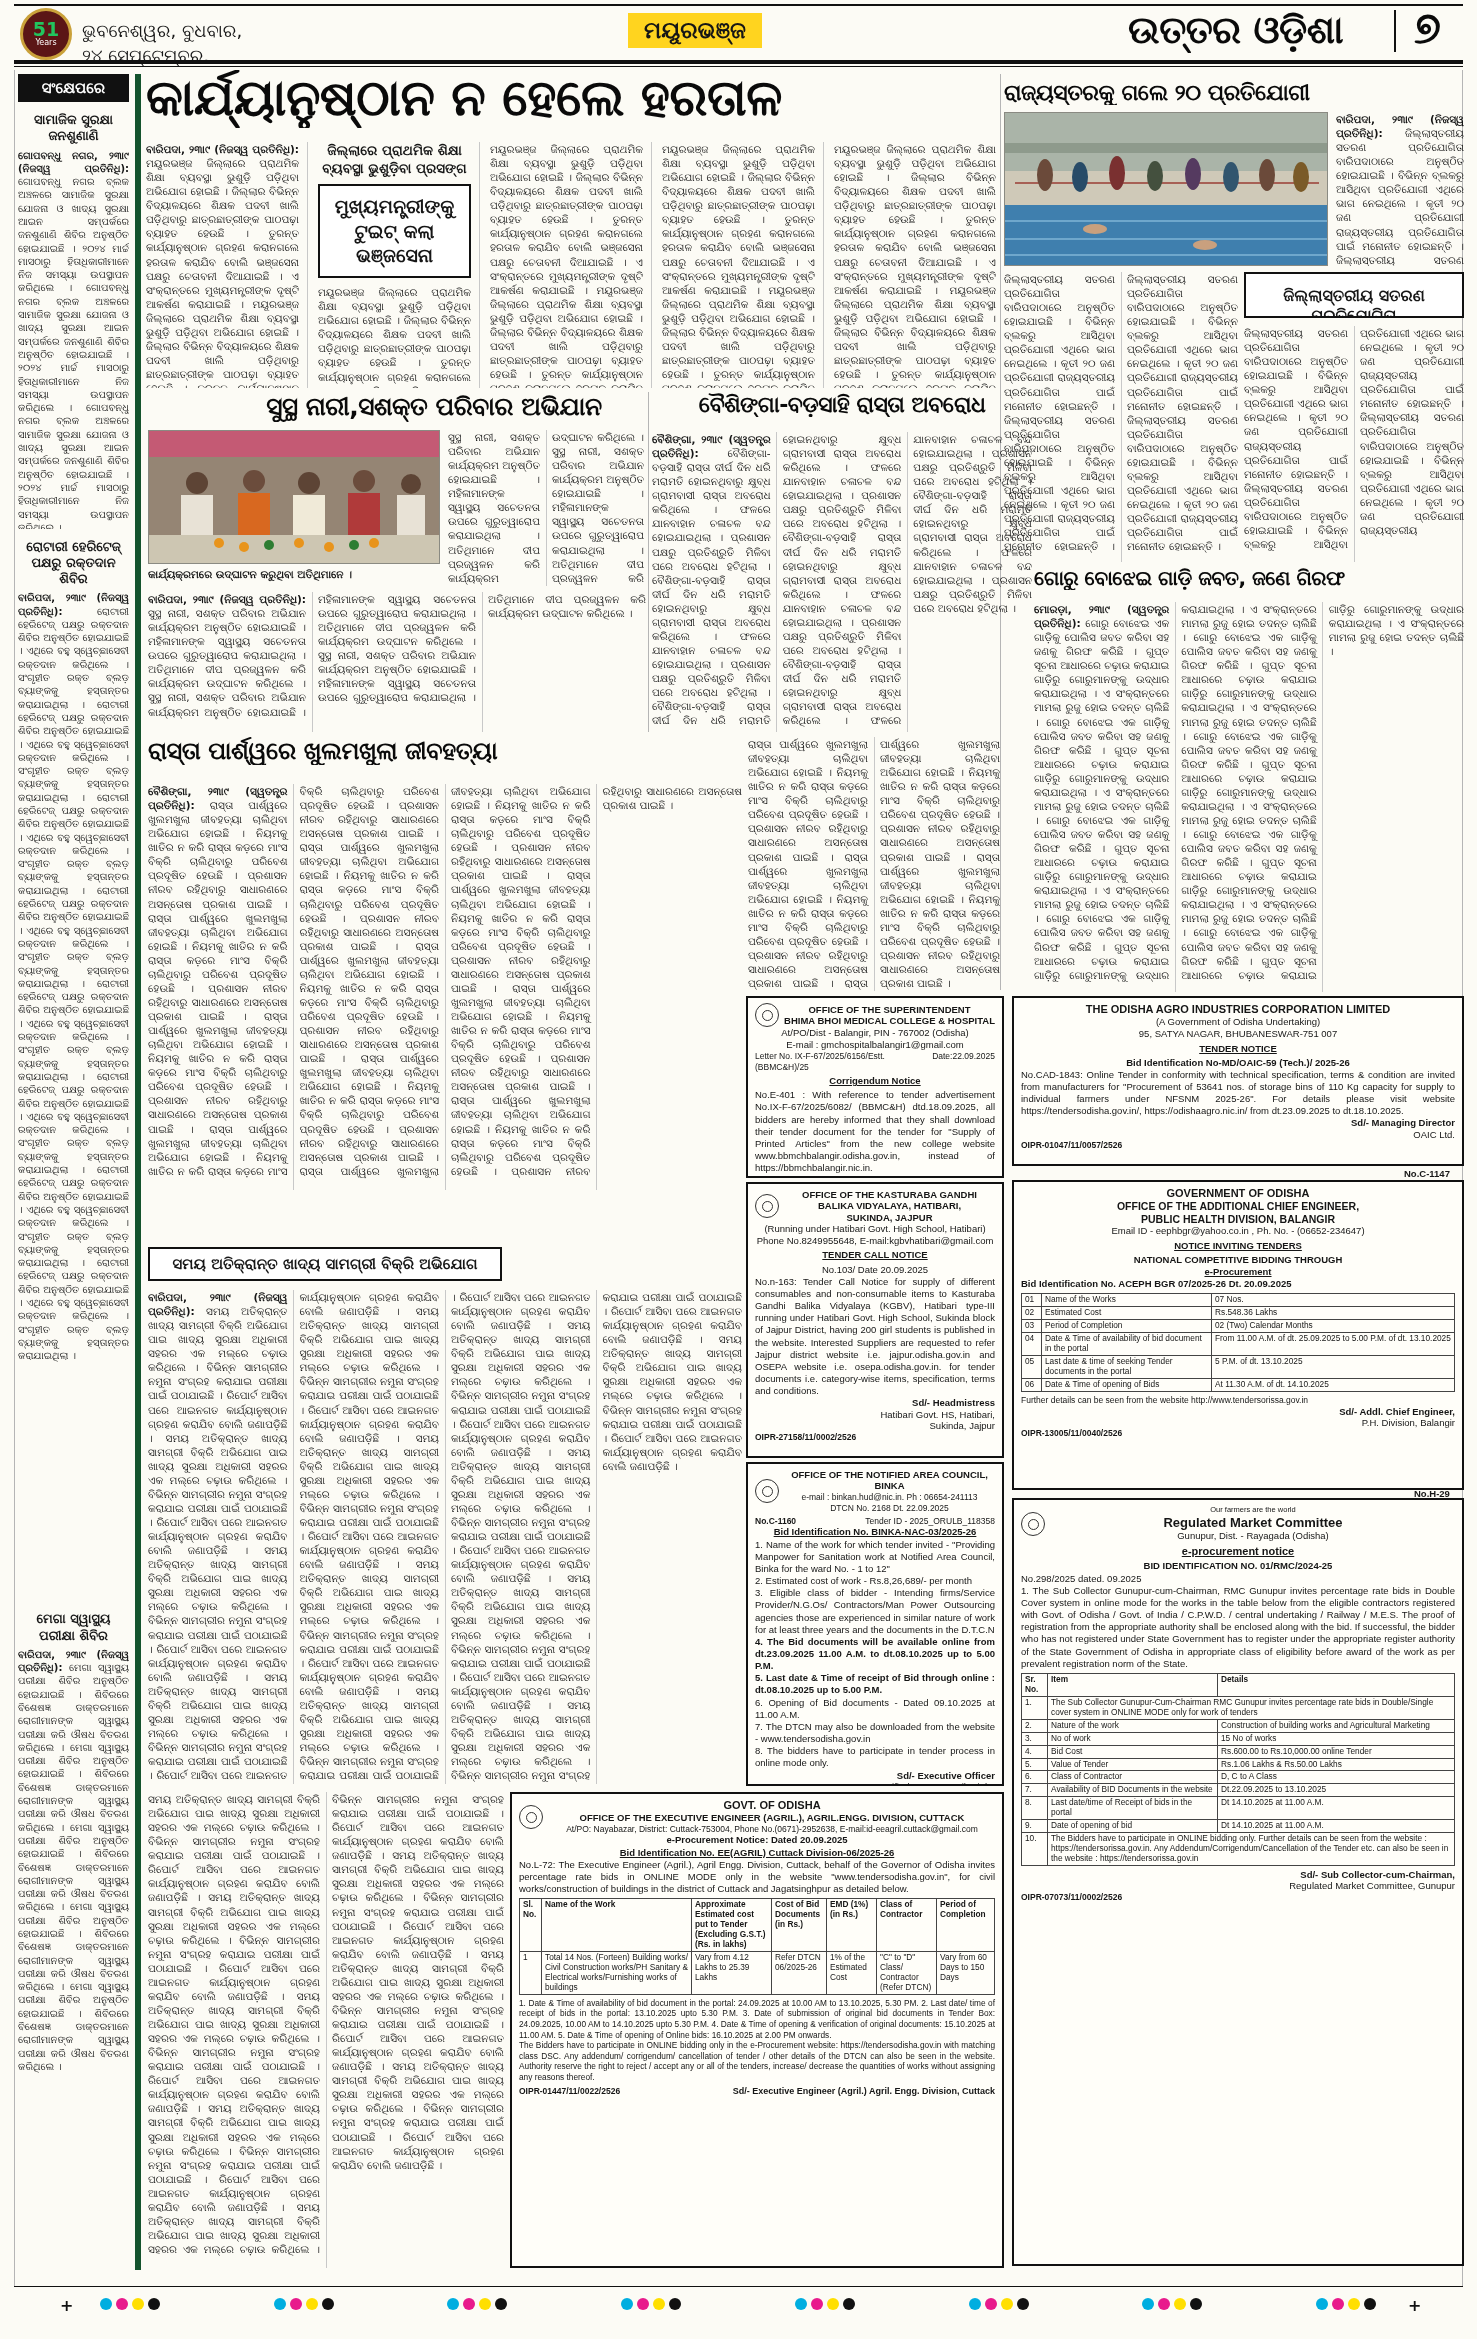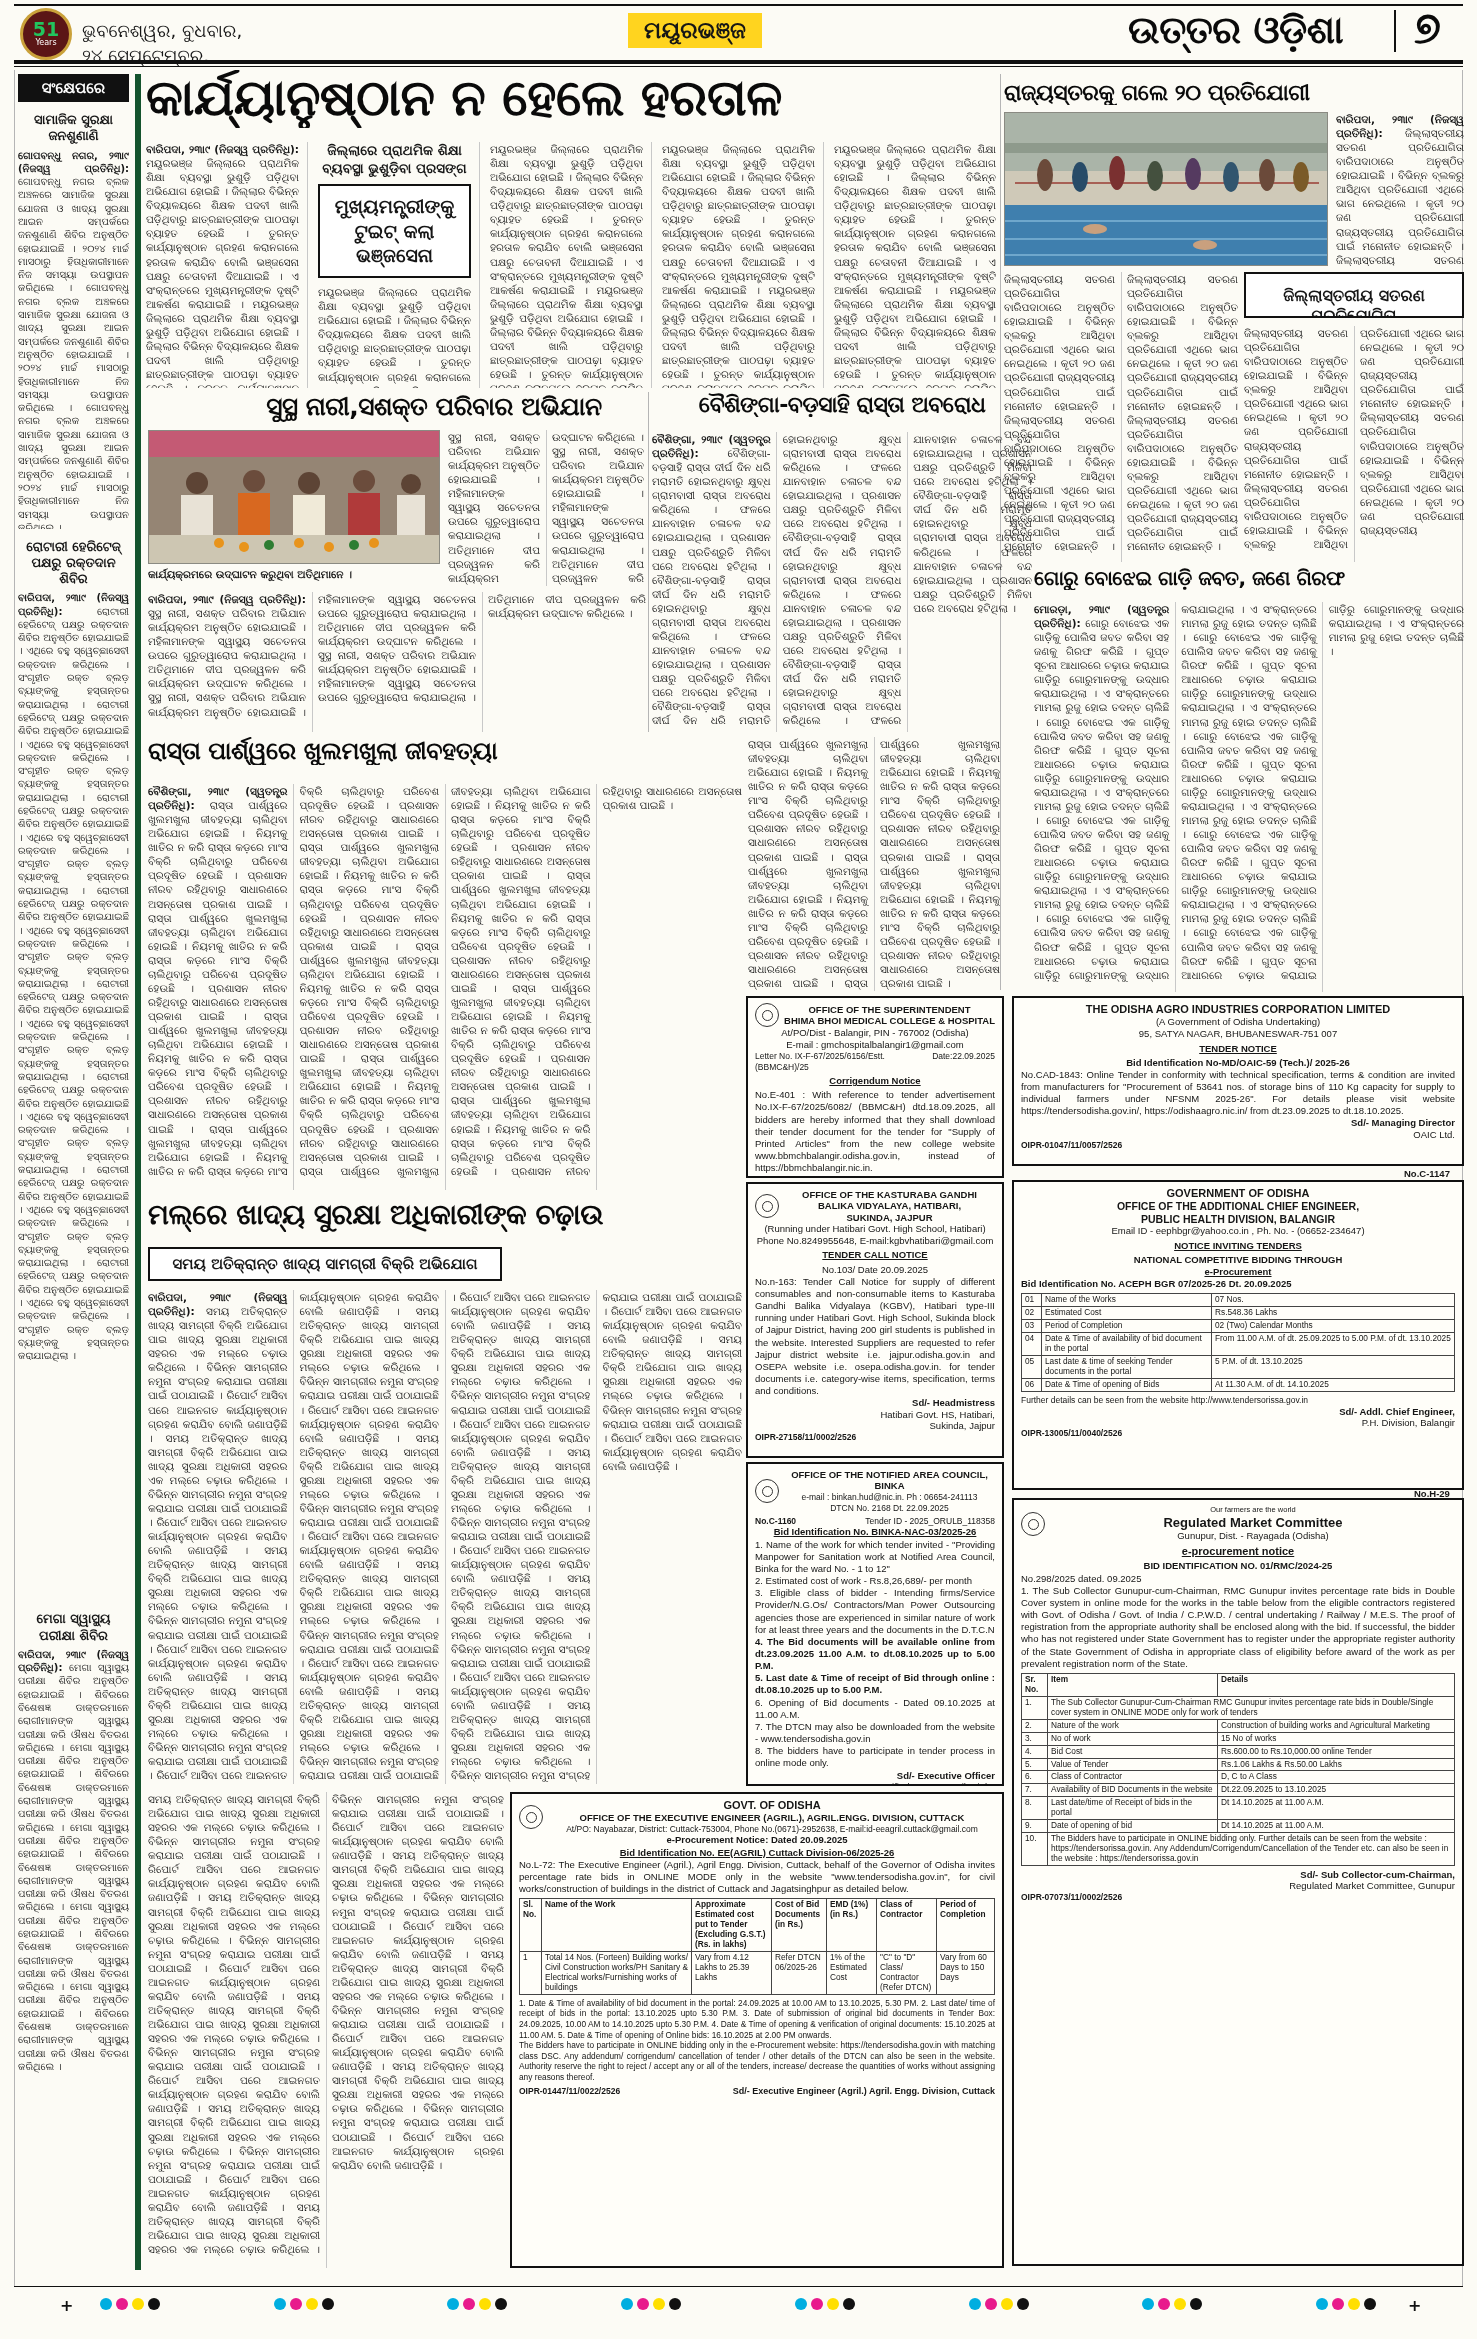--- a/index.html
+++ b/index.html
@@ -202,21 +202,20 @@
     <span>ଗୋରୁ ବୋଝେଇ ଏକ ଗାଡ଼ିକୁ ପୋଲିସ ଜବତ କରିବା ସହ ଜଣକୁ ଗିରଫ କରିଛି । ଗୁପ୍ତ ସୂଚନା ଆଧାରରେ ଚଢ଼ାଉ କରାଯାଇ ଗାଡ଼ିରୁ ଗୋରୁମାନଙ୍କୁ ଉଦ୍ଧାର କରାଯାଇଥିଲା । ଏ ସଂକ୍ରାନ୍ତରେ ମାମଲା ରୁଜୁ ହୋଇ ତଦନ୍ତ ଚାଲିଛି । ଗୋରୁ ବୋଝେଇ ଏକ ଗାଡ଼ିକୁ ପୋଲିସ ଜବତ କରିବା ସହ ଜଣକୁ ଗିରଫ କରିଛି । ଗୁପ୍ତ ସୂଚନା ଆଧାରରେ ଚଢ଼ାଉ କରାଯାଇ ଗାଡ଼ିରୁ ଗୋରୁମାନଙ୍କୁ ଉଦ୍ଧାର କରାଯାଇଥିଲା । ଏ ସଂକ୍ରାନ୍ତରେ ମାମଲା ରୁଜୁ ହୋଇ ତଦନ୍ତ ଚାଲିଛି । ଗୋରୁ ବୋଝେଇ ଏକ ଗାଡ଼ିକୁ ପୋଲିସ ଜବତ କରିବା ସହ ଜଣକୁ ଗିରଫ କରିଛି । ଗୁପ୍ତ ସୂଚନା ଆଧାରରେ ଚଢ଼ାଉ କରାଯାଇ ଗାଡ଼ିରୁ ଗୋରୁମାନଙ୍କୁ ଉଦ୍ଧାର କରାଯାଇଥିଲା । ଏ ସଂକ୍ରାନ୍ତରେ ମାମଲା ରୁଜୁ ହୋଇ ତଦନ୍ତ ଚାଲିଛି । ଗୋରୁ ବୋଝେଇ ଏକ ଗାଡ଼ିକୁ ପୋଲିସ ଜବତ କରିବା ସହ ଜଣକୁ ଗିରଫ କରିଛି । ଗୁପ୍ତ ସୂଚନା ଆଧାରରେ ଚଢ଼ାଉ କରାଯାଇ ଗାଡ଼ିରୁ ଗୋରୁମାନଙ୍କୁ ଉଦ୍ଧାର କରାଯାଇଥିଲା । ଏ ସଂକ୍ରାନ୍ତରେ ମାମଲା ରୁଜୁ ହୋଇ ତଦନ୍ତ ଚାଲିଛି । ଗୋରୁ ବୋଝେଇ ଏକ ଗାଡ଼ିକୁ ପୋଲିସ ଜବତ କରିବା ସହ ଜଣକୁ ଗିରଫ କରିଛି । ଗୁପ୍ତ ସୂଚନା ଆଧାରରେ ଚଢ଼ାଉ କରାଯାଇ ଗାଡ଼ିରୁ ଗୋରୁମାନଙ୍କୁ ଉଦ୍ଧାର କରାଯାଇଥିଲା । ଏ ସଂକ୍ରାନ୍ତରେ ମାମଲା ରୁଜୁ ହୋଇ ତଦନ୍ତ ଚାଲିଛି । ଗୋରୁ ବୋଝେଇ ଏକ ଗାଡ଼ିକୁ ପୋଲିସ ଜବତ କରିବା ସହ ଜଣକୁ ଗିରଫ କରିଛି । ଗୁପ୍ତ ସୂଚନା ଆଧାରରେ ଚଢ଼ାଉ କରାଯାଇ ଗାଡ଼ିରୁ ଗୋରୁମାନଙ୍କୁ ଉଦ୍ଧାର କରାଯାଇଥିଲା । ଏ ସଂକ୍ରାନ୍ତରେ ମାମଲା ରୁଜୁ ହୋଇ ତଦନ୍ତ ଚାଲିଛି । ଗୋରୁ ବୋଝେଇ ଏକ ଗାଡ଼ିକୁ ପୋଲିସ ଜବତ କରିବା ସହ ଜଣକୁ ଗିରଫ କରିଛି । ଗୁପ୍ତ ସୂଚନା ଆଧାରରେ ଚଢ଼ାଉ କରାଯାଇ ଗାଡ଼ିରୁ ଗୋରୁମାନଙ୍କୁ ଉଦ୍ଧାର କରାଯାଇଥିଲା । ଏ ସଂକ୍ରାନ୍ତରେ ମାମଲା ରୁଜୁ ହୋଇ ତଦନ୍ତ ଚାଲିଛି । ଗୋରୁ ବୋଝେଇ ଏକ ଗାଡ଼ିକୁ ପୋଲିସ ଜବତ କରିବା ସହ ଜଣକୁ ଗିରଫ କରିଛି । ଗୁପ୍ତ ସୂଚନା ଆଧାରରେ ଚଢ଼ାଉ କରାଯାଇ ଗାଡ଼ିରୁ ଗୋରୁମାନଙ୍କୁ ଉଦ୍ଧାର କରାଯାଇଥିଲା । ଏ ସଂକ୍ରାନ୍ତରେ ମାମଲା ରୁଜୁ ହୋଇ ତଦନ୍ତ ଚାଲିଛି ।</span>
   </div>
 
   <div class="abs hl" style="left:148px;top:737px;width:380px;font-size:24px">ରାସ୍ତା ପାର୍ଶ୍ୱରେ ଖୁଲମଖୁଲା ଜୀବହତ୍ୟା</div>
   <div class="abs bodytxt cols4 colrule" style="left:148px;top:784px;width:594px;height:406px">
     <b class="dl">ବୈଶିଙ୍ଗା, ୨୩ା୯ (ସ୍ୱତନ୍ତ୍ର ପ୍ରତିନିଧି):</b>
     <span>ରାସ୍ତା ପାର୍ଶ୍ୱରେ ଖୁଲମଖୁଲା ଜୀବହତ୍ୟା ଚାଲିଥିବା ଅଭିଯୋଗ ହୋଇଛି । ନିୟମକୁ ଖାତିର ନ କରି ରାସ୍ତା କଡ଼ରେ ମାଂସ ବିକ୍ରି ଚାଲିଥିବାରୁ ପରିବେଶ ପ୍ରଦୂଷିତ ହେଉଛି । ପ୍ରଶାସନ ନୀରବ ରହିଥିବାରୁ ସାଧାରଣରେ ଅସନ୍ତୋଷ ପ୍ରକାଶ ପାଇଛି । ରାସ୍ତା ପାର୍ଶ୍ୱରେ ଖୁଲମଖୁଲା ଜୀବହତ୍ୟା ଚାଲିଥିବା ଅଭିଯୋଗ ହୋଇଛି । ନିୟମକୁ ଖାତିର ନ କରି ରାସ୍ତା କଡ଼ରେ ମାଂସ ବିକ୍ରି ଚାଲିଥିବାରୁ ପରିବେଶ ପ୍ରଦୂଷିତ ହେଉଛି । ପ୍ରଶାସନ ନୀରବ ରହିଥିବାରୁ ସାଧାରଣରେ ଅସନ୍ତୋଷ ପ୍ରକାଶ ପାଇଛି । ରାସ୍ତା ପାର୍ଶ୍ୱରେ ଖୁଲମଖୁଲା ଜୀବହତ୍ୟା ଚାଲିଥିବା ଅଭିଯୋଗ ହୋଇଛି । ନିୟମକୁ ଖାତିର ନ କରି ରାସ୍ତା କଡ଼ରେ ମାଂସ ବିକ୍ରି ଚାଲିଥିବାରୁ ପରିବେଶ ପ୍ରଦୂଷିତ ହେଉଛି । ପ୍ରଶାସନ ନୀରବ ରହିଥିବାରୁ ସାଧାରଣରେ ଅସନ୍ତୋଷ ପ୍ରକାଶ ପାଇଛି । ରାସ୍ତା ପାର୍ଶ୍ୱରେ ଖୁଲମଖୁଲା ଜୀବହତ୍ୟା ଚାଲିଥିବା ଅଭିଯୋଗ ହୋଇଛି । ନିୟମକୁ ଖାତିର ନ କରି ରାସ୍ତା କଡ଼ରେ ମାଂସ ବିକ୍ରି ଚାଲିଥିବାରୁ ପରିବେଶ ପ୍ରଦୂଷିତ ହେଉଛି । ପ୍ରଶାସନ ନୀରବ ରହିଥିବାରୁ ସାଧାରଣରେ ଅସନ୍ତୋଷ ପ୍ରକାଶ ପାଇଛି । ରାସ୍ତା ପାର୍ଶ୍ୱରେ ଖୁଲମଖୁଲା ଜୀବହତ୍ୟା ଚାଲିଥିବା ଅଭିଯୋଗ ହୋଇଛି । ନିୟମକୁ ଖାତିର ନ କରି ରାସ୍ତା କଡ଼ରେ ମାଂସ ବିକ୍ରି ଚାଲିଥିବାରୁ ପରିବେଶ ପ୍ରଦୂଷିତ ହେଉଛି । ପ୍ରଶାସନ ନୀରବ ରହିଥିବାରୁ ସାଧାରଣରେ ଅସନ୍ତୋଷ ପ୍ରକାଶ ପାଇଛି । ରାସ୍ତା ପାର୍ଶ୍ୱରେ ଖୁଲମଖୁଲା ଜୀବହତ୍ୟା ଚାଲିଥିବା ଅଭିଯୋଗ ହୋଇଛି । ନିୟମକୁ ଖାତିର ନ କରି ରାସ୍ତା କଡ଼ରେ ମାଂସ ବିକ୍ରି ଚାଲିଥିବାରୁ ପରିବେଶ ପ୍ରଦୂଷିତ ହେଉଛି । ପ୍ରଶାସନ ନୀରବ ରହିଥିବାରୁ ସାଧାରଣରେ ଅସନ୍ତୋଷ ପ୍ରକାଶ ପାଇଛି । ରାସ୍ତା ପାର୍ଶ୍ୱରେ ଖୁଲମଖୁଲା ଜୀବହତ୍ୟା ଚାଲିଥିବା ଅଭିଯୋଗ ହୋଇଛି । ନିୟମକୁ ଖାତିର ନ କରି ରାସ୍ତା କଡ଼ରେ ମାଂସ ବିକ୍ରି ଚାଲିଥିବାରୁ ପରିବେଶ ପ୍ରଦୂଷିତ ହେଉଛି । ପ୍ରଶାସନ ନୀରବ ରହିଥିବାରୁ ସାଧାରଣରେ ଅସନ୍ତୋଷ ପ୍ରକାଶ ପାଇଛି । ରାସ୍ତା ପାର୍ଶ୍ୱରେ ଖୁଲମଖୁଲା ଜୀବହତ୍ୟା ଚାଲିଥିବା ଅଭିଯୋଗ ହୋଇଛି । ନିୟମକୁ ଖାତିର ନ କରି ରାସ୍ତା କଡ଼ରେ ମାଂସ ବିକ୍ରି ଚାଲିଥିବାରୁ ପରିବେଶ ପ୍ରଦୂଷିତ ହେଉଛି । ପ୍ରଶାସନ ନୀରବ ରହିଥିବାରୁ ସାଧାରଣରେ ଅସନ୍ତୋଷ ପ୍ରକାଶ ପାଇଛି । ରାସ୍ତା ପାର୍ଶ୍ୱରେ ଖୁଲମଖୁଲା ଜୀବହତ୍ୟା ଚାଲିଥିବା ଅଭିଯୋଗ ହୋଇଛି । ନିୟମକୁ ଖାତିର ନ କରି ରାସ୍ତା କଡ଼ରେ ମାଂସ ବିକ୍ରି ଚାଲିଥିବାରୁ ପରିବେଶ ପ୍ରଦୂଷିତ ହେଉଛି । ପ୍ରଶାସନ ନୀରବ ରହିଥିବାରୁ ସାଧାରଣରେ ଅସନ୍ତୋଷ ପ୍ରକାଶ ପାଇଛି । ରାସ୍ତା ପାର୍ଶ୍ୱରେ ଖୁଲମଖୁଲା ଜୀବହତ୍ୟା ଚାଲିଥିବା ଅଭିଯୋଗ ହୋଇଛି । ନିୟମକୁ ଖାତିର ନ କରି ରାସ୍ତା କଡ଼ରେ ମାଂସ ବିକ୍ରି ଚାଲିଥିବାରୁ ପରିବେଶ ପ୍ରଦୂଷିତ ହେଉଛି । ପ୍ରଶାସନ ନୀରବ ରହିଥିବାରୁ ସାଧାରଣରେ ଅସନ୍ତୋଷ ପ୍ରକାଶ ପାଇଛି । ରାସ୍ତା ପାର୍ଶ୍ୱରେ ଖୁଲମଖୁଲା ଜୀବହତ୍ୟା ଚାଲିଥିବା ଅଭିଯୋଗ ହୋଇଛି । ନିୟମକୁ ଖାତିର ନ କରି ରାସ୍ତା କଡ଼ରେ ମାଂସ ବିକ୍ରି ଚାଲିଥିବାରୁ ପରିବେଶ ପ୍ରଦୂଷିତ ହେଉଛି । ପ୍ରଶାସନ ନୀରବ ରହିଥିବାରୁ ସାଧାରଣରେ ଅସନ୍ତୋଷ ପ୍ରକାଶ ପାଇଛି ।</span>
   </div>
   <div class="abs bodytxt cols2 colrule" style="left:748px;top:737px;width:252px;height:254px">ରାସ୍ତା ପାର୍ଶ୍ୱରେ ଖୁଲମଖୁଲା ଜୀବହତ୍ୟା ଚାଲିଥିବା ଅଭିଯୋଗ ହୋଇଛି । ନିୟମକୁ ଖାତିର ନ କରି ରାସ୍ତା କଡ଼ରେ ମାଂସ ବିକ୍ରି ଚାଲିଥିବାରୁ ପରିବେଶ ପ୍ରଦୂଷିତ ହେଉଛି । ପ୍ରଶାସନ ନୀରବ ରହିଥିବାରୁ ସାଧାରଣରେ ଅସନ୍ତୋଷ ପ୍ରକାଶ ପାଇଛି । ରାସ୍ତା ପାର୍ଶ୍ୱରେ ଖୁଲମଖୁଲା ଜୀବହତ୍ୟା ଚାଲିଥିବା ଅଭିଯୋଗ ହୋଇଛି । ନିୟମକୁ ଖାତିର ନ କରି ରାସ୍ତା କଡ଼ରେ ମାଂସ ବିକ୍ରି ଚାଲିଥିବାରୁ ପରିବେଶ ପ୍ରଦୂଷିତ ହେଉଛି । ପ୍ରଶାସନ ନୀରବ ରହିଥିବାରୁ ସାଧାରଣରେ ଅସନ୍ତୋଷ ପ୍ରକାଶ ପାଇଛି । ରାସ୍ତା ପାର୍ଶ୍ୱରେ ଖୁଲମଖୁଲା ଜୀବହତ୍ୟା ଚାଲିଥିବା ଅଭିଯୋଗ ହୋଇଛି । ନିୟମକୁ ଖାତିର ନ କରି ରାସ୍ତା କଡ଼ରେ ମାଂସ ବିକ୍ରି ଚାଲିଥିବାରୁ ପରିବେଶ ପ୍ରଦୂଷିତ ହେଉଛି । ପ୍ରଶାସନ ନୀରବ ରହିଥିବାରୁ ସାଧାରଣରେ ଅସନ୍ତୋଷ ପ୍ରକାଶ ପାଇଛି । ରାସ୍ତା ପାର୍ଶ୍ୱରେ ଖୁଲମଖୁଲା ଜୀବହତ୍ୟା ଚାଲିଥିବା ଅଭିଯୋଗ ହୋଇଛି । ନିୟମକୁ ଖାତିର ନ କରି ରାସ୍ତା କଡ଼ରେ ମାଂସ ବିକ୍ରି ଚାଲିଥିବାରୁ ପରିବେଶ ପ୍ରଦୂଷିତ ହେଉଛି । ପ୍ରଶାସନ ନୀରବ ରହିଥିବାରୁ ସାଧାରଣରେ ଅସନ୍ତୋଷ ପ୍ରକାଶ ପାଇଛି ।</div>
 
-  <div class="abs hl" style="left:148px;top:1198px;width:500px;font-size:28px">ମଲ୍‌ରେ ଖାଦ୍ୟ ସୁରକ୍ଷା ଅଧିକାରୀଙ୍କ ଚଢ଼ାଉ</div>
   <div class="abs boxhead" style="left:148px;top:1247px;width:354px;height:34px;font-size:15px;line-height:30px">ସମୟ ଅତିକ୍ରାନ୍ତ ଖାଦ୍ୟ ସାମଗ୍ରୀ ବିକ୍ରି ଅଭିଯୋଗ</div>
   <div class="abs bodytxt cols4 colrule" style="left:148px;top:1290px;width:594px;height:494px">
     <b class="dl">ବାରିପଦା, ୨୩ା୯ (ନିଜସ୍ୱ ପ୍ରତିନିଧି):</b>
     <span>ସମୟ ଅତିକ୍ରାନ୍ତ ଖାଦ୍ୟ ସାମଗ୍ରୀ ବିକ୍ରି ଅଭିଯୋଗ ପାଇ ଖାଦ୍ୟ ସୁରକ୍ଷା ଅଧିକାରୀ ସହରର ଏକ ମଲ୍‌ରେ ଚଢ଼ାଉ କରିଥିଲେ । ବିଭିନ୍ନ ସାମଗ୍ରୀର ନମୁନା ସଂଗ୍ରହ କରାଯାଇ ପରୀକ୍ଷା ପାଇଁ ପଠାଯାଇଛି । ରିପୋର୍ଟ ଆସିବା ପରେ ଆଇନଗତ କାର୍ଯ୍ୟାନୁଷ୍ଠାନ ଗ୍ରହଣ କରାଯିବ ବୋଲି ଜଣାପଡ଼ିଛି । ସମୟ ଅତିକ୍ରାନ୍ତ ଖାଦ୍ୟ ସାମଗ୍ରୀ ବିକ୍ରି ଅଭିଯୋଗ ପାଇ ଖାଦ୍ୟ ସୁରକ୍ଷା ଅଧିକାରୀ ସହରର ଏକ ମଲ୍‌ରେ ଚଢ଼ାଉ କରିଥିଲେ । ବିଭିନ୍ନ ସାମଗ୍ରୀର ନମୁନା ସଂଗ୍ରହ କରାଯାଇ ପରୀକ୍ଷା ପାଇଁ ପଠାଯାଇଛି । ରିପୋର୍ଟ ଆସିବା ପରେ ଆଇନଗତ କାର୍ଯ୍ୟାନୁଷ୍ଠାନ ଗ୍ରହଣ କରାଯିବ ବୋଲି ଜଣାପଡ଼ିଛି । ସମୟ ଅତିକ୍ରାନ୍ତ ଖାଦ୍ୟ ସାମଗ୍ରୀ ବିକ୍ରି ଅଭିଯୋଗ ପାଇ ଖାଦ୍ୟ ସୁରକ୍ଷା ଅଧିକାରୀ ସହରର ଏକ ମଲ୍‌ରେ ଚଢ଼ାଉ କରିଥିଲେ । ବିଭିନ୍ନ ସାମଗ୍ରୀର ନମୁନା ସଂଗ୍ରହ କରାଯାଇ ପରୀକ୍ଷା ପାଇଁ ପଠାଯାଇଛି । ରିପୋର୍ଟ ଆସିବା ପରେ ଆଇନଗତ କାର୍ଯ୍ୟାନୁଷ୍ଠାନ ଗ୍ରହଣ କରାଯିବ ବୋଲି ଜଣାପଡ଼ିଛି । ସମୟ ଅତିକ୍ରାନ୍ତ ଖାଦ୍ୟ ସାମଗ୍ରୀ ବିକ୍ରି ଅଭିଯୋଗ ପାଇ ଖାଦ୍ୟ ସୁରକ୍ଷା ଅଧିକାରୀ ସହରର ଏକ ମଲ୍‌ରେ ଚଢ଼ାଉ କରିଥିଲେ । ବିଭିନ୍ନ ସାମଗ୍ରୀର ନମୁନା ସଂଗ୍ରହ କରାଯାଇ ପରୀକ୍ଷା ପାଇଁ ପଠାଯାଇଛି । ରିପୋର୍ଟ ଆସିବା ପରେ ଆଇନଗତ କାର୍ଯ୍ୟାନୁଷ୍ଠାନ ଗ୍ରହଣ କରାଯିବ ବୋଲି ଜଣାପଡ଼ିଛି । ସମୟ ଅତିକ୍ରାନ୍ତ ଖାଦ୍ୟ ସାମଗ୍ରୀ ବିକ୍ରି ଅଭିଯୋଗ ପାଇ ଖାଦ୍ୟ ସୁରକ୍ଷା ଅଧିକାରୀ ସହରର ଏକ ମଲ୍‌ରେ ଚଢ଼ାଉ କରିଥିଲେ । ବିଭିନ୍ନ ସାମଗ୍ରୀର ନମୁନା ସଂଗ୍ରହ କରାଯାଇ ପରୀକ୍ଷା ପାଇଁ ପଠାଯାଇଛି । ରିପୋର୍ଟ ଆସିବା ପରେ ଆଇନଗତ କାର୍ଯ୍ୟାନୁଷ୍ଠାନ ଗ୍ରହଣ କରାଯିବ ବୋଲି ଜଣାପଡ଼ିଛି । ସମୟ ଅତିକ୍ରାନ୍ତ ଖାଦ୍ୟ ସାମଗ୍ରୀ ବିକ୍ରି ଅଭିଯୋଗ ପାଇ ଖାଦ୍ୟ ସୁରକ୍ଷା ଅଧିକାରୀ ସହରର ଏକ ମଲ୍‌ରେ ଚଢ଼ାଉ କରିଥିଲେ । ବିଭିନ୍ନ ସାମଗ୍ରୀର ନମୁନା ସଂଗ୍ରହ କରାଯାଇ ପରୀକ୍ଷା ପାଇଁ ପଠାଯାଇଛି । ରିପୋର୍ଟ ଆସିବା ପରେ ଆଇନଗତ କାର୍ଯ୍ୟାନୁଷ୍ଠାନ ଗ୍ରହଣ କରାଯିବ ବୋଲି ଜଣାପଡ଼ିଛି । ସମୟ ଅତିକ୍ରାନ୍ତ ଖାଦ୍ୟ ସାମଗ୍ରୀ ବିକ୍ରି ଅଭିଯୋଗ ପାଇ ଖାଦ୍ୟ ସୁରକ୍ଷା ଅଧିକାରୀ ସହରର ଏକ ମଲ୍‌ରେ ଚଢ଼ାଉ କରିଥିଲେ । ବିଭିନ୍ନ ସାମଗ୍ରୀର ନମୁନା ସଂଗ୍ରହ କରାଯାଇ ପରୀକ୍ଷା ପାଇଁ ପଠାଯାଇଛି । ରିପୋର୍ଟ ଆସିବା ପରେ ଆଇନଗତ କାର୍ଯ୍ୟାନୁଷ୍ଠାନ ଗ୍ରହଣ କରାଯିବ ବୋଲି ଜଣାପଡ଼ିଛି । ସମୟ ଅତିକ୍ରାନ୍ତ ଖାଦ୍ୟ ସାମଗ୍ରୀ ବିକ୍ରି ଅଭିଯୋଗ ପାଇ ଖାଦ୍ୟ ସୁରକ୍ଷା ଅଧିକାରୀ ସହରର ଏକ ମଲ୍‌ରେ ଚଢ଼ାଉ କରିଥିଲେ । ବିଭିନ୍ନ ସାମଗ୍ରୀର ନମୁନା ସଂଗ୍ରହ କରାଯାଇ ପରୀକ୍ଷା ପାଇଁ ପଠାଯାଇଛି । ରିପୋର୍ଟ ଆସିବା ପରେ ଆଇନଗତ କାର୍ଯ୍ୟାନୁଷ୍ଠାନ ଗ୍ରହଣ କରାଯିବ ବୋଲି ଜଣାପଡ଼ିଛି । ସମୟ ଅତିକ୍ରାନ୍ତ ଖାଦ୍ୟ ସାମଗ୍ରୀ ବିକ୍ରି ଅଭିଯୋଗ ପାଇ ଖାଦ୍ୟ ସୁରକ୍ଷା ଅଧିକାରୀ ସହରର ଏକ ମଲ୍‌ରେ ଚଢ଼ାଉ କରିଥିଲେ । ବିଭିନ୍ନ ସାମଗ୍ରୀର ନମୁନା ସଂଗ୍ରହ କରାଯାଇ ପରୀକ୍ଷା ପାଇଁ ପଠାଯାଇଛି । ରିପୋର୍ଟ ଆସିବା ପରେ ଆଇନଗତ କାର୍ଯ୍ୟାନୁଷ୍ଠାନ ଗ୍ରହଣ କରାଯିବ ବୋଲି ଜଣାପଡ଼ିଛି । ସମୟ ଅତିକ୍ରାନ୍ତ ଖାଦ୍ୟ ସାମଗ୍ରୀ ବିକ୍ରି ଅଭିଯୋଗ ପାଇ ଖାଦ୍ୟ ସୁରକ୍ଷା ଅଧିକାରୀ ସହରର ଏକ ମଲ୍‌ରେ ଚଢ଼ାଉ କରିଥିଲେ । ବିଭିନ୍ନ ସାମଗ୍ରୀର ନମୁନା ସଂଗ୍ରହ କରାଯାଇ ପରୀକ୍ଷା ପାଇଁ ପଠାଯାଇଛି । ରିପୋର୍ଟ ଆସିବା ପରେ ଆଇନଗତ କାର୍ଯ୍ୟାନୁଷ୍ଠାନ ଗ୍ରହଣ କରାଯିବ ବୋଲି ଜଣାପଡ଼ିଛି । ସମୟ ଅତିକ୍ରାନ୍ତ ଖାଦ୍ୟ ସାମଗ୍ରୀ ବିକ୍ରି ଅଭିଯୋଗ ପାଇ ଖାଦ୍ୟ ସୁରକ୍ଷା ଅଧିକାରୀ ସହରର ଏକ ମଲ୍‌ରେ ଚଢ଼ାଉ କରିଥିଲେ । ବିଭିନ୍ନ ସାମଗ୍ରୀର ନମୁନା ସଂଗ୍ରହ କରାଯାଇ ପରୀକ୍ଷା ପାଇଁ ପଠାଯାଇଛି । ରିପୋର୍ଟ ଆସିବା ପରେ ଆଇନଗତ କାର୍ଯ୍ୟାନୁଷ୍ଠାନ ଗ୍ରହଣ କରାଯିବ ବୋଲି ଜଣାପଡ଼ିଛି । ସମୟ ଅତିକ୍ରାନ୍ତ ଖାଦ୍ୟ ସାମଗ୍ରୀ ବିକ୍ରି ଅଭିଯୋଗ ପାଇ ଖାଦ୍ୟ ସୁରକ୍ଷା ଅଧିକାରୀ ସହରର ଏକ ମଲ୍‌ରେ ଚଢ଼ାଉ କରିଥିଲେ । ବିଭିନ୍ନ ସାମଗ୍ରୀର ନମୁନା ସଂଗ୍ରହ କରାଯାଇ ପରୀକ୍ଷା ପାଇଁ ପଠାଯାଇଛି । ରିପୋର୍ଟ ଆସିବା ପରେ ଆଇନଗତ କାର୍ଯ୍ୟାନୁଷ୍ଠାନ ଗ୍ରହଣ କରାଯିବ ବୋଲି ଜଣାପଡ଼ିଛି । ସମୟ ଅତିକ୍ରାନ୍ତ ଖାଦ୍ୟ ସାମଗ୍ରୀ ବିକ୍ରି ଅଭିଯୋଗ ପାଇ ଖାଦ୍ୟ ସୁରକ୍ଷା ଅଧିକାରୀ ସହରର ଏକ ମଲ୍‌ରେ ଚଢ଼ାଉ କରିଥିଲେ । ବିଭିନ୍ନ ସାମଗ୍ରୀର ନମୁନା ସଂଗ୍ରହ କରାଯାଇ ପରୀକ୍ଷା ପାଇଁ ପଠାଯାଇଛି । ରିପୋର୍ଟ ଆସିବା ପରେ ଆଇନଗତ କାର୍ଯ୍ୟାନୁଷ୍ଠାନ ଗ୍ରହଣ କରାଯିବ ବୋଲି ଜଣାପଡ଼ିଛି ।</span>
   </div>
   <div class="abs bodytxt cols2 colrule" style="left:148px;top:1792px;width:356px;height:476px">ସମୟ ଅତିକ୍ରାନ୍ତ ଖାଦ୍ୟ ସାମଗ୍ରୀ ବିକ୍ରି ଅଭିଯୋଗ ପାଇ ଖାଦ୍ୟ ସୁରକ୍ଷା ଅଧିକାରୀ ସହରର ଏକ ମଲ୍‌ରେ ଚଢ଼ାଉ କରିଥିଲେ । ବିଭିନ୍ନ ସାମଗ୍ରୀର ନମୁନା ସଂଗ୍ରହ କରାଯାଇ ପରୀକ୍ଷା ପାଇଁ ପଠାଯାଇଛି । ରିପୋର୍ଟ ଆସିବା ପରେ ଆଇନଗତ କାର୍ଯ୍ୟାନୁଷ୍ଠାନ ଗ୍ରହଣ କରାଯିବ ବୋଲି ଜଣାପଡ଼ିଛି । ସମୟ ଅତିକ୍ରାନ୍ତ ଖାଦ୍ୟ ସାମଗ୍ରୀ ବିକ୍ରି ଅଭିଯୋଗ ପାଇ ଖାଦ୍ୟ ସୁରକ୍ଷା ଅଧିକାରୀ ସହରର ଏକ ମଲ୍‌ରେ ଚଢ଼ାଉ କରିଥିଲେ । ବିଭିନ୍ନ ସାମଗ୍ରୀର ନମୁନା ସଂଗ୍ରହ କରାଯାଇ ପରୀକ୍ଷା ପାଇଁ ପଠାଯାଇଛି । ରିପୋର୍ଟ ଆସିବା ପରେ ଆଇନଗତ କାର୍ଯ୍ୟାନୁଷ୍ଠାନ ଗ୍ରହଣ କରାଯିବ ବୋଲି ଜଣାପଡ଼ିଛି । ସମୟ ଅତିକ୍ରାନ୍ତ ଖାଦ୍ୟ ସାମଗ୍ରୀ ବିକ୍ରି ଅଭିଯୋଗ ପାଇ ଖାଦ୍ୟ ସୁରକ୍ଷା ଅଧିକାରୀ ସହରର ଏକ ମଲ୍‌ରେ ଚଢ଼ାଉ କରିଥିଲେ । ବିଭିନ୍ନ ସାମଗ୍ରୀର ନମୁନା ସଂଗ୍ରହ କରାଯାଇ ପରୀକ୍ଷା ପାଇଁ ପଠାଯାଇଛି । ରିପୋର୍ଟ ଆସିବା ପରେ ଆଇନଗତ କାର୍ଯ୍ୟାନୁଷ୍ଠାନ ଗ୍ରହଣ କରାଯିବ ବୋଲି ଜଣାପଡ଼ିଛି । ସମୟ ଅତିକ୍ରାନ୍ତ ଖାଦ୍ୟ ସାମଗ୍ରୀ ବିକ୍ରି ଅଭିଯୋଗ ପାଇ ଖାଦ୍ୟ ସୁରକ୍ଷା ଅଧିକାରୀ ସହରର ଏକ ମଲ୍‌ରେ ଚଢ଼ାଉ କରିଥିଲେ । ବିଭିନ୍ନ ସାମଗ୍ରୀର ନମୁନା ସଂଗ୍ରହ କରାଯାଇ ପରୀକ୍ଷା ପାଇଁ ପଠାଯାଇଛି । ରିପୋର୍ଟ ଆସିବା ପରେ ଆଇନଗତ କାର୍ଯ୍ୟାନୁଷ୍ଠାନ ଗ୍ରହଣ କରାଯିବ ବୋଲି ଜଣାପଡ଼ିଛି । ସମୟ ଅତିକ୍ରାନ୍ତ ଖାଦ୍ୟ ସାମଗ୍ରୀ ବିକ୍ରି ଅଭିଯୋଗ ପାଇ ଖାଦ୍ୟ ସୁରକ୍ଷା ଅଧିକାରୀ ସହରର ଏକ ମଲ୍‌ରେ ଚଢ଼ାଉ କରିଥିଲେ । ବିଭିନ୍ନ ସାମଗ୍ରୀର ନମୁନା ସଂଗ୍ରହ କରାଯାଇ ପରୀକ୍ଷା ପାଇଁ ପଠାଯାଇଛି । ରିପୋର୍ଟ ଆସିବା ପରେ ଆଇନଗତ କାର୍ଯ୍ୟାନୁଷ୍ଠାନ ଗ୍ରହଣ କରାଯିବ ବୋଲି ଜଣାପଡ଼ିଛି । ସମୟ ଅତିକ୍ରାନ୍ତ ଖାଦ୍ୟ ସାମଗ୍ରୀ ବିକ୍ରି ଅଭିଯୋଗ ପାଇ ଖାଦ୍ୟ ସୁରକ୍ଷା ଅଧିକାରୀ ସହରର ଏକ ମଲ୍‌ରେ ଚଢ଼ାଉ କରିଥିଲେ । ବିଭିନ୍ନ ସାମଗ୍ରୀର ନମୁନା ସଂଗ୍ରହ କରାଯାଇ ପରୀକ୍ଷା ପାଇଁ ପଠାଯାଇଛି । ରିପୋର୍ଟ ଆସିବା ପରେ ଆଇନଗତ କାର୍ଯ୍ୟାନୁଷ୍ଠାନ ଗ୍ରହଣ କରାଯିବ ବୋଲି ଜଣାପଡ଼ିଛି । ସମୟ ଅତିକ୍ରାନ୍ତ ଖାଦ୍ୟ ସାମଗ୍ରୀ ବିକ୍ରି ଅଭିଯୋଗ ପାଇ ଖାଦ୍ୟ ସୁରକ୍ଷା ଅଧିକାରୀ ସହରର ଏକ ମଲ୍‌ରେ ଚଢ଼ାଉ କରିଥିଲେ । ବିଭିନ୍ନ ସାମଗ୍ରୀର ନମୁନା ସଂଗ୍ରହ କରାଯାଇ ପରୀକ୍ଷା ପାଇଁ ପଠାଯାଇଛି । ରିପୋର୍ଟ ଆସିବା ପରେ ଆଇନଗତ କାର୍ଯ୍ୟାନୁଷ୍ଠାନ ଗ୍ରହଣ କରାଯିବ ବୋଲି ଜଣାପଡ଼ିଛି । ସମୟ ଅତିକ୍ରାନ୍ତ ଖାଦ୍ୟ ସାମଗ୍ରୀ ବିକ୍ରି ଅଭିଯୋଗ ପାଇ ଖାଦ୍ୟ ସୁରକ୍ଷା ଅଧିକାରୀ ସହରର ଏକ ମଲ୍‌ରେ ଚଢ଼ାଉ କରିଥିଲେ । ବିଭିନ୍ନ ସାମଗ୍ରୀର ନମୁନା ସଂଗ୍ରହ କରାଯାଇ ପରୀକ୍ଷା ପାଇଁ ପଠାଯାଇଛି । ରିପୋର୍ଟ ଆସିବା ପରେ ଆଇନଗତ କାର୍ଯ୍ୟାନୁଷ୍ଠାନ ଗ୍ରହଣ କରାଯିବ ବୋଲି ଜଣାପଡ଼ିଛି ।</div>
 
   <div class="tender" style="left:746px;top:996px;width:258px;height:182px">
     <div style="display:flex;gap:5px;align-items:center">
       <span class="emblem"></span>

